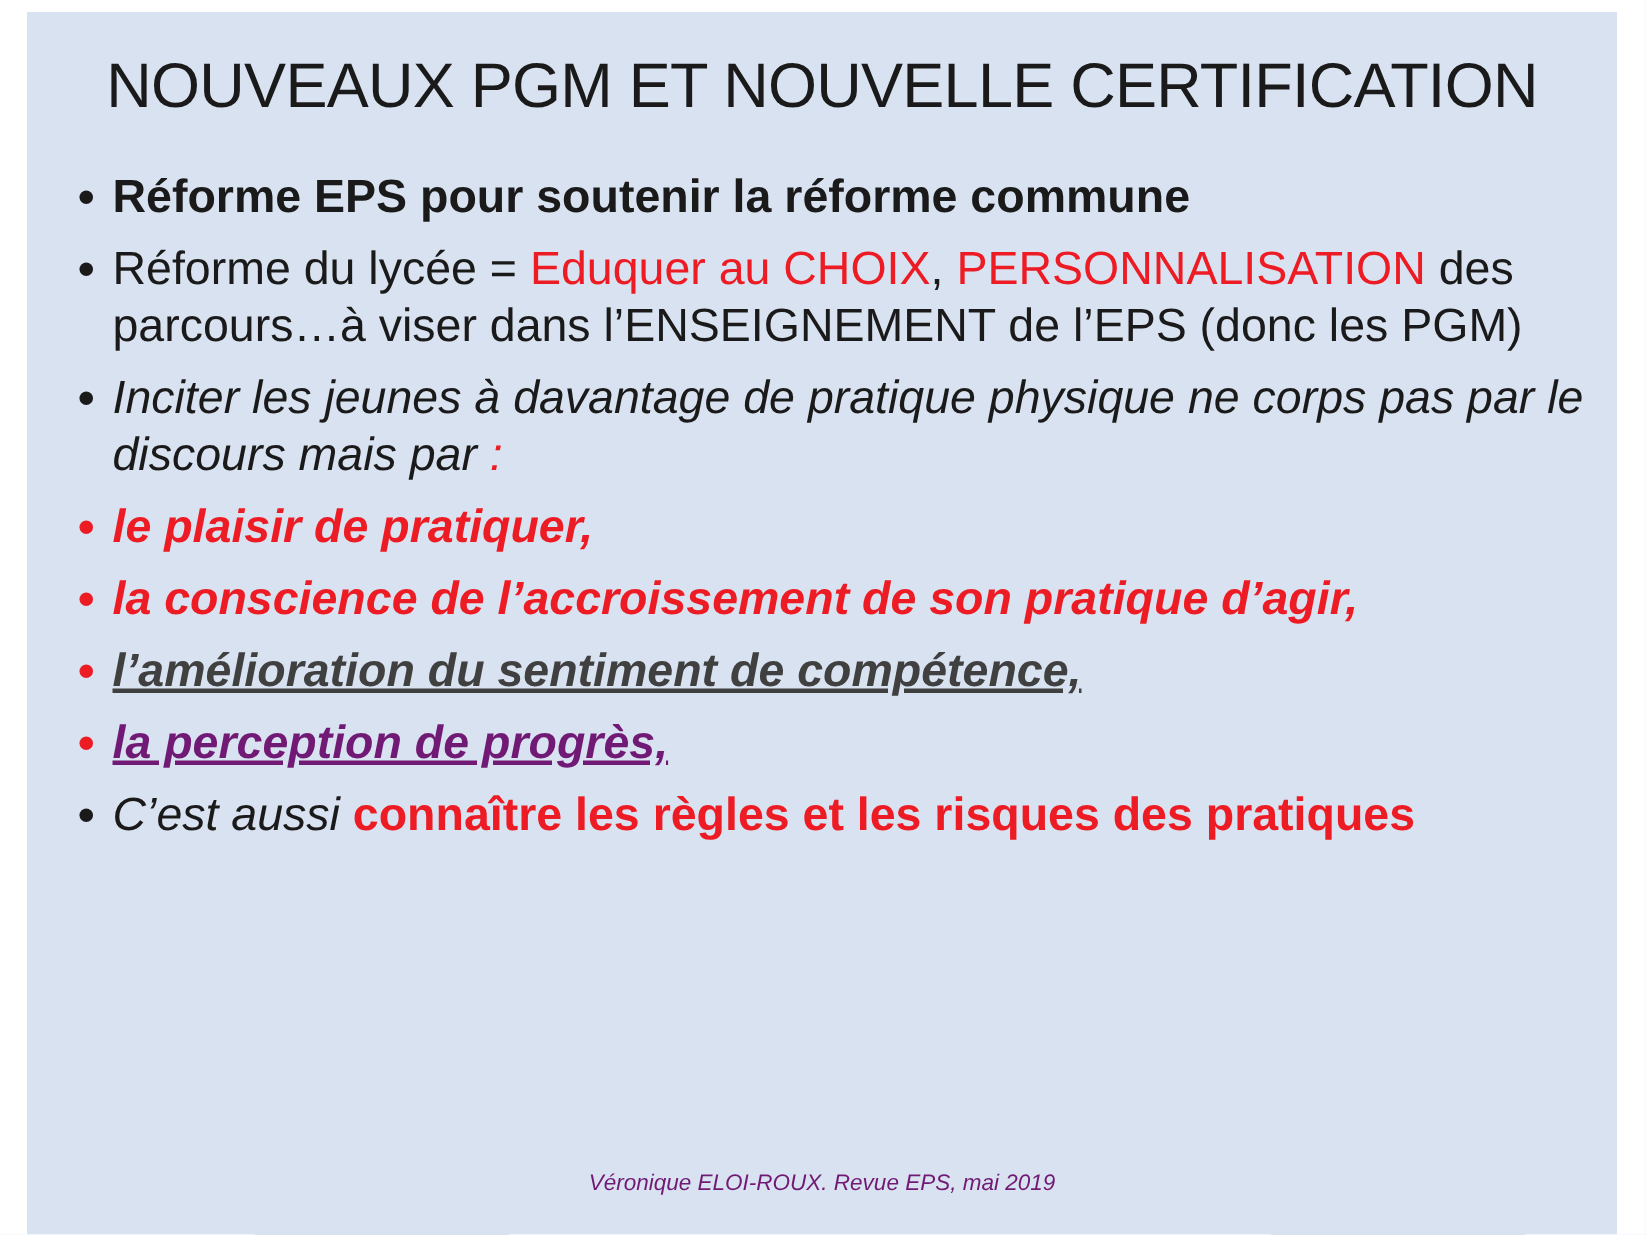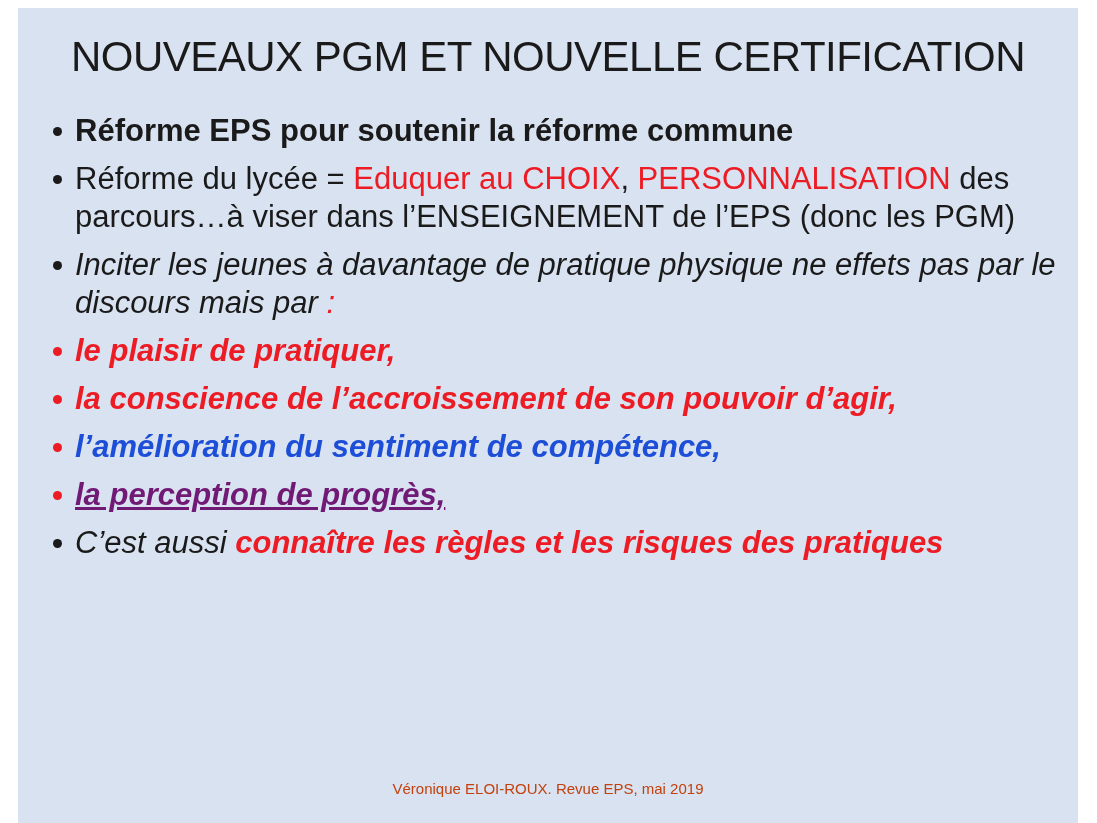--- a/index.html
+++ b/index.html
@@ -64,22 +64,22 @@
 </style>
 </head>
 <body>
 
 <div class="page" style="background: rgb(255, 255, 255);">
   <div class="slide" style="background: rgb(217, 226, 240);">
     <h1 class="slide-title" style="color: rgb(26, 26, 26);">NOUVEAUX PGM ET NOUVELLE CERTIFICATION</h1>
     <ul class="bullets" id="bullet-list">
         <li class="bullet-item"><span class="dot" style="background: rgb(26, 26, 26);"></span><span><span style="color: rgb(26, 26, 26); font-weight: bold;">Réforme EPS pour soutenir la réforme commune</span></span></li>
         <li class="bullet-item"><span class="dot" style="background: rgb(26, 26, 26);"></span><span><span style="color: rgb(26, 26, 26);">Réforme du lycée = </span><span style="color: rgb(237, 28, 36);">Eduquer au CHOIX</span><span style="color: rgb(26, 26, 26);">,</span><span style="color: rgb(237, 28, 36);"> PERSONNALISATION</span><span style="color: rgb(26, 26, 26);"> des parcours…à viser dans l’ENSEIGNEMENT de l’EPS (donc les PGM)</span></span></li>
-        <li class="bullet-item"><span class="dot" style="background: rgb(26, 26, 26);"></span><span><span style="color: rgb(26, 26, 26); font-style: italic;">Inciter les jeunes à davantage de pratique physique ne effets pas par le discours mais par </span><span style="color: rgb(237, 28, 36); font-style: italic;">:</span></span></li>
+        <li class="bullet-item"><span class="dot" style="background: rgb(26, 26, 26);"></span><span><span style="color: rgb(26, 26, 26); font-style: italic;">Inciter les jeunes à davantage de pratique physique ne corps pas par le discours mais par </span><span style="color: rgb(237, 28, 36); font-style: italic;">:</span></span></li>
         <li class="bullet-item"><span class="dot" style="background: rgb(237, 28, 36);"></span><span><span style="color: rgb(237, 28, 36); font-weight: bold; font-style: italic;">le plaisir de pratiquer,</span></span></li>
-        <li class="bullet-item"><span class="dot" style="background: rgb(237, 28, 36);"></span><span><span style="color: rgb(237, 28, 36); font-weight: bold; font-style: italic;">la conscience de l’accroissement de son pouvoir d’agir,</span></span></li>
-        <li class="bullet-item"><span class="dot" style="background: rgb(237, 28, 36);"></span><span><span style="color: #1d4ed8; font-weight: bold; font-style: italic;">l’amélioration du sentiment de compétence,</span></span></li>
+        <li class="bullet-item"><span class="dot" style="background: rgb(237, 28, 36);"></span><span><span style="color: rgb(237, 28, 36); font-weight: bold; font-style: italic;">la conscience de l’accroissement de son pratique d’agir,</span></span></li>
+        <li class="bullet-item"><span class="dot" style="background: rgb(237, 28, 36);"></span><span><span style="color: #404040; font-weight: bold; font-style: italic; text-decoration: underline;">l’amélioration du sentiment de compétence,</span></span></li>
         <li class="bullet-item"><span class="dot" style="background: rgb(237, 28, 36);"></span><span><span style="color: #701a75; font-weight: bold; font-style: italic; text-decoration: underline;">la perception de progrès,</span></span></li>
-        <li class="bullet-item"><span class="dot" style="background: rgb(26, 26, 26);"></span><span><span style="color: rgb(26, 26, 26); font-style: italic;">C’est aussi </span><span style="color: rgb(237, 28, 36); font-weight: bold; font-style: italic;">connaître les règles et les risques des pratiques</span></span></li>
+        <li class="bullet-item"><span class="dot" style="background: rgb(26, 26, 26);"></span><span><span style="color: rgb(26, 26, 26); font-style: italic;">C’est aussi </span><span style="color: rgb(237, 28, 36); font-weight: bold; ">connaître les règles et les risques des pratiques</span></span></li>
       </ul>
-    <div class="footer" style="color: #c2410c;">Véronique ELOI-ROUX. Revue EPS, mai 2019</div>
+    <div class="footer" style="color: #701a75; font-style: italic;">Véronique ELOI-ROUX. Revue EPS, mai 2019</div>
   </div>
 </div>
 
 </body></html>

